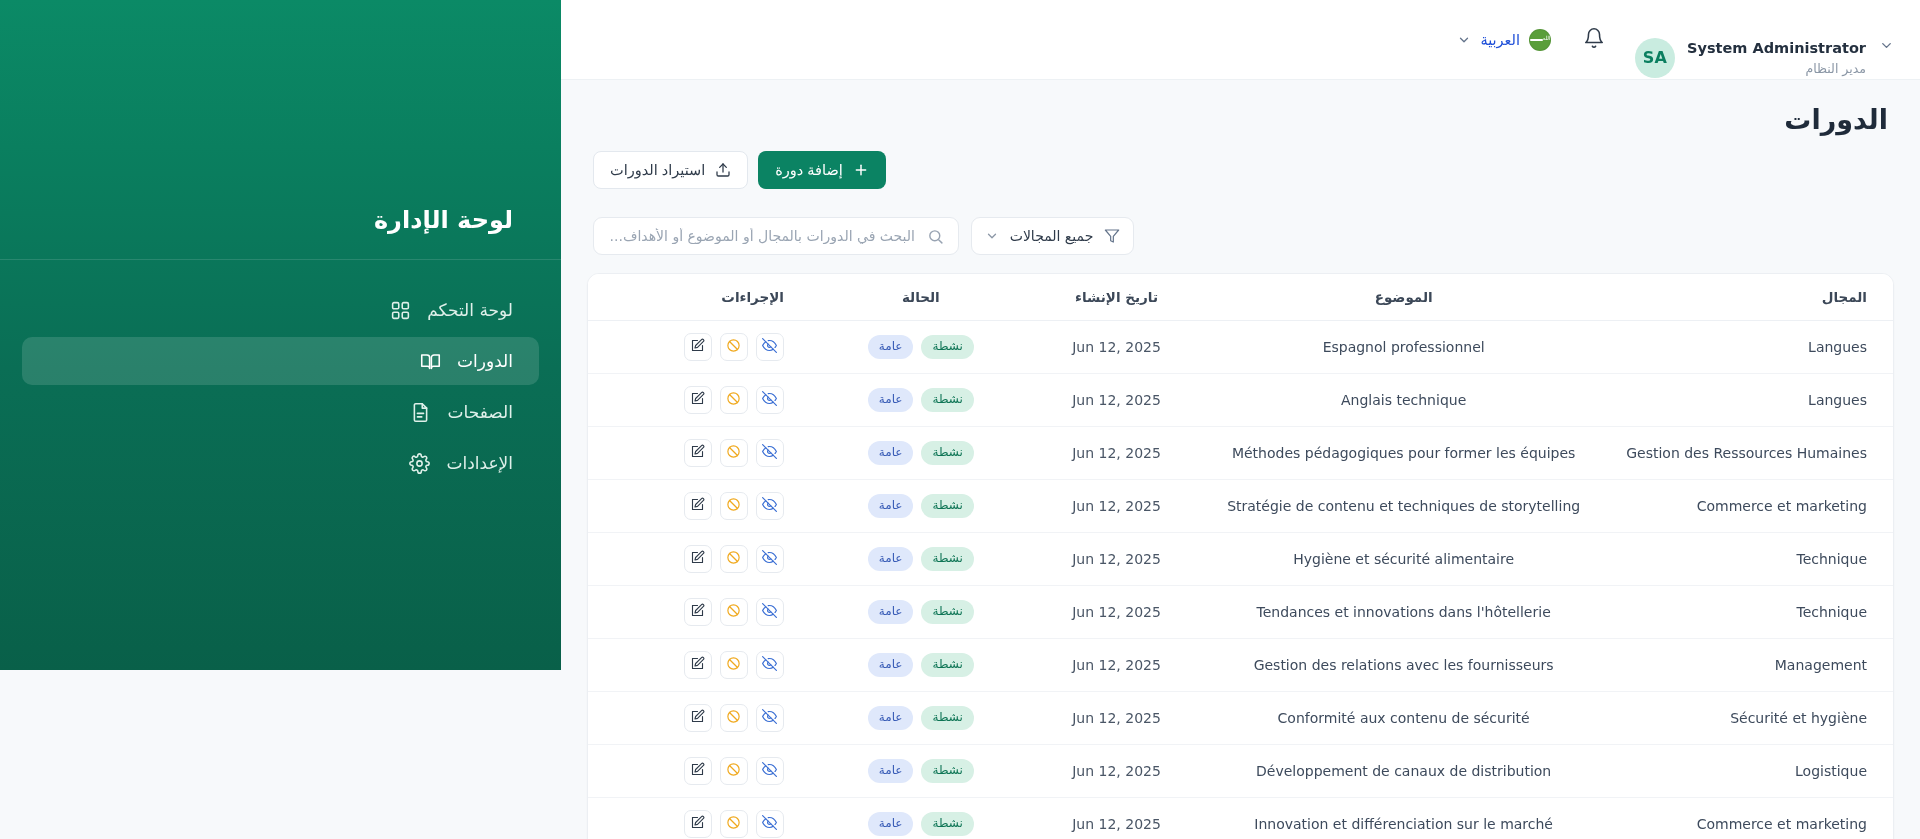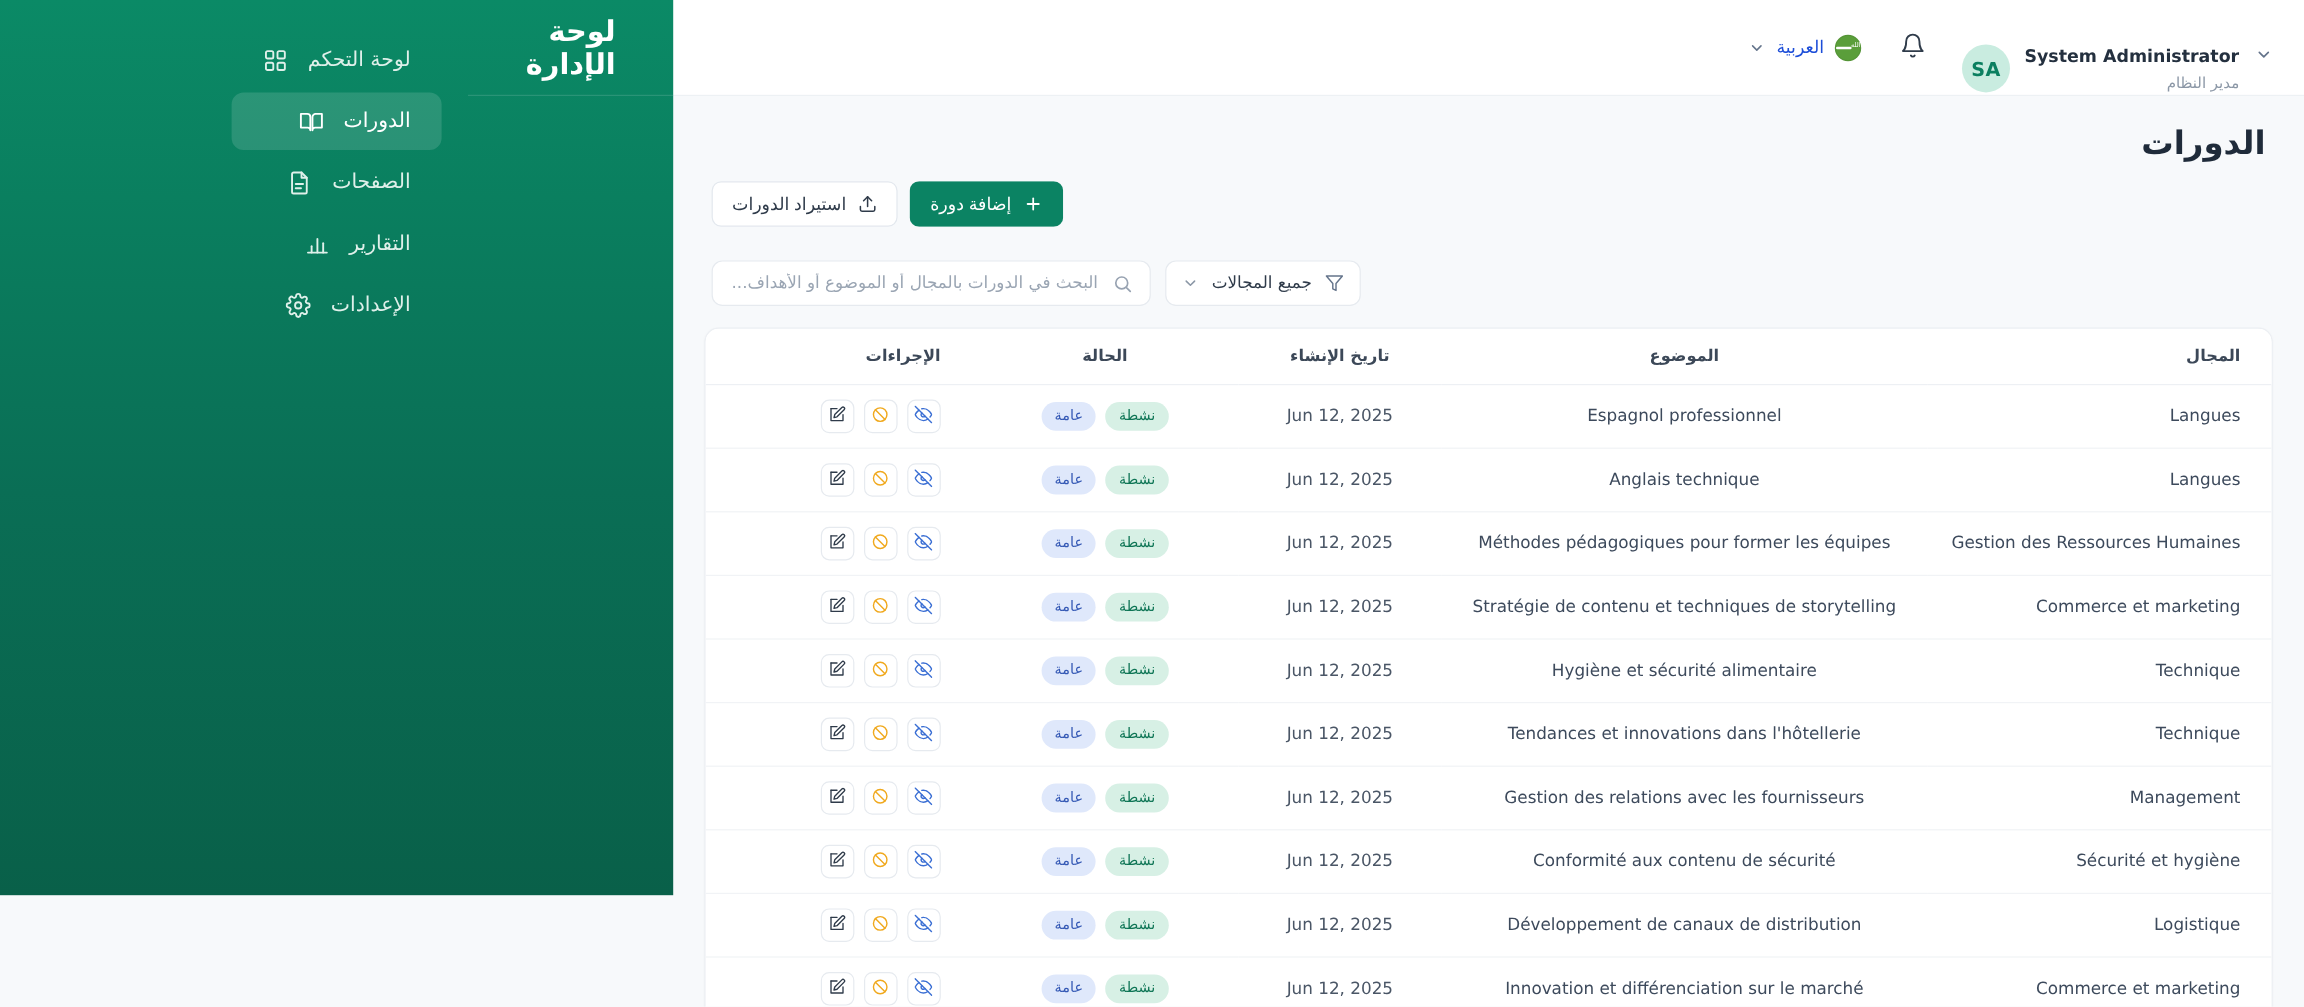--- a/index.html
+++ b/index.html
@@ -8,24 +8,25 @@
     margin: 0; padding: 0;
     width: 1920px; height: 839px;
     overflow: hidden;
     font-family: "DejaVu Sans", "Liberation Sans", sans-serif;
     background: #f7f9fb;
   }
   .app { display: flex; flex-direction: row-reverse; width: 1920px; height: 839px; }
 
   
   .sidebar {
-    width: 561px; height: 746px; flex: 0 0 561px;
+    width: 561px; height: 670px; flex: 0 0 561px;
     background: linear-gradient(180deg, #0b8a66 0%, #0a7f5f 22%, #0a6e55 55%, #096049 100%);
-    display: flex; flex-direction: row;
+    display: flex; flex-direction: column;
     color: #ffffff;
+    justify-content: center;
   }
   .sidebar-header {
     height: 80px; flex: 0 0 80px;
     display: flex; align-items: center; justify-content: flex-start;
     padding: 0 48px;
     border-bottom: 1px solid rgba(255,255,255,0.13);
   }
   .sidebar-title { font-size: 24px; font-weight: 700; letter-spacing: .2px; color:#fff; }
   .sidebar-nav { padding: 26px 22px 0 22px; display: flex; flex-direction: column; gap: 3px; }
   .nav-item {
@@ -208,31 +209,20 @@
           <svg viewBox="0 0 24 24" fill="none" stroke="currentColor" stroke-width="1.8" stroke-linecap="round" stroke-linejoin="round">
             <path d="M14 2H6.5A1.5 1.5 0 0 0 5 3.5v17A1.5 1.5 0 0 0 6.5 22h11a1.5 1.5 0 0 0 1.5-1.5V7z"></path>
             <path d="M14 2v5h5"></path>
               <path d="M8.5 13h7"></path>
               <path d="M8.5 17h5"></path>
           </svg>
         </span>
         <span class="nav-label">الصفحات</span>
       </div>
 
-      <div class="nav-item">
-        <span class="nav-ico">
-          <svg viewBox="0 0 24 24" fill="none" stroke="currentColor" stroke-width="1.8" stroke-linecap="round" stroke-linejoin="round">
-            <line x1="3" y1="20" x2="21" y2="20"></line>
-              <line x1="6.5" y1="20" x2="6.5" y2="14"></line>
-            <line x1="12" y1="20" x2="12" y2="7"></line>
-              <line x1="17.5" y1="20" x2="17.5" y2="11"></line>
-          </svg>
-        </span>
-        <span class="nav-label">التقارير</span>
-      </div>
 
       <div class="nav-item">
         <span class="nav-ico">
           <svg viewBox="0 0 24 24" fill="none" stroke="currentColor" stroke-width="1.8" stroke-linecap="round" stroke-linejoin="round">
             <circle cx="12" cy="12" r="3"></circle>
             <path d="M19.4 15a1.65 1.65 0 0 0 .33 1.82l.06.06a2 2 0 1 1-2.83 2.83l-.06-.06a1.65 1.65 0 0 0-1.82-.33 1.65 1.65 0 0 0-1 1.51V21a2 2 0 1 1-4 0v-.09A1.65 1.65 0 0 0 9 19.4a1.65 1.65 0 0 0-1.82.33l-.06.06a2 2 0 1 1-2.83-2.83l.06-.06A1.65 1.65 0 0 0 4.6 15a1.65 1.65 0 0 0-1.51-1H3a2 2 0 1 1 0-4h.09A1.65 1.65 0 0 0 4.6 9a1.65 1.65 0 0 0-.33-1.82l-.06-.06a2 2 0 1 1 2.83-2.83l.06.06A1.65 1.65 0 0 0 9 4.6a1.65 1.65 0 0 0 1-1.51V3a2 2 0 1 1 4 0v.09a1.65 1.65 0 0 0 1 1.51 1.65 1.65 0 0 0 1.82-.33l.06-.06a2 2 0 1 1 2.83 2.83l-.06.06A1.65 1.65 0 0 0 19.4 9v0a1.65 1.65 0 0 0 1.51 1H21a2 2 0 1 1 0 4h-.09a1.65 1.65 0 0 0-1.51 1z"></path>
           </svg>
         </span>
         <span class="nav-label">الإعدادات</span>
       </div>

